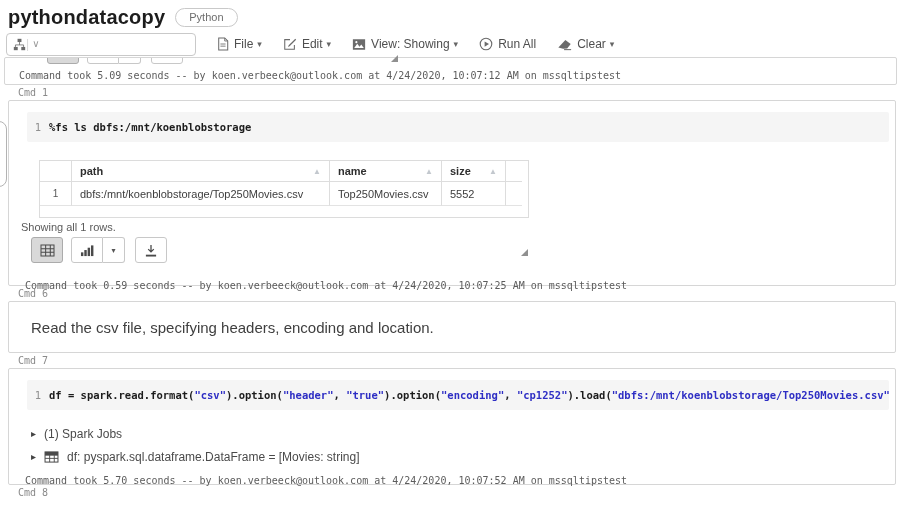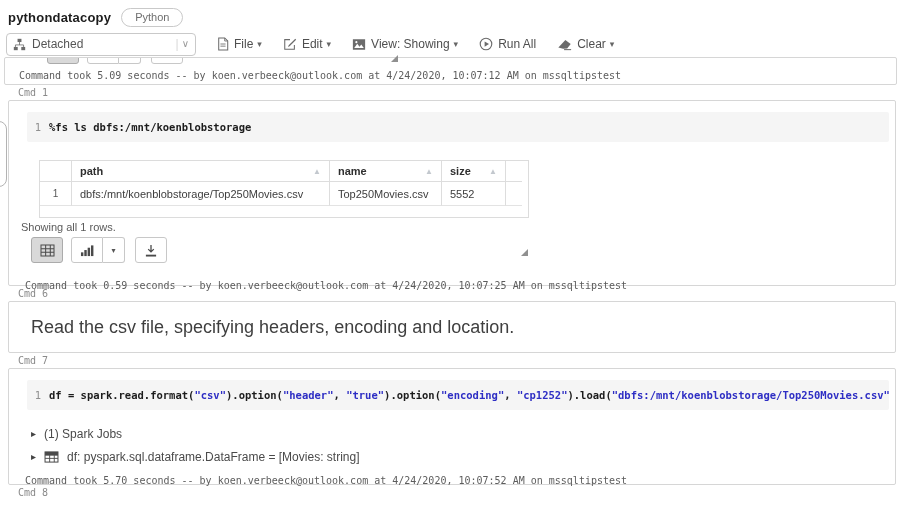--- a/index.html
+++ b/index.html
@@ -6,21 +6,21 @@
   html,body { background:#fff; }
   .page {
     position: relative;
     width: 900px; height: 507px;
     overflow: hidden;
     background: #fff;
     font-family: "Liberation Sans", "DejaVu Sans", sans-serif;
   }
   
   .nb-header { height: 30px; padding: 5px 0 0 8px; display: flex; align-items: center; }
-  .nb-title { font-size: 13px; font-weight: bold; color: #1d1d1d; letter-spacing: .2px; }
+  .nb-title { font-size: 20px; font-weight: bold; color: #1d1d1d; letter-spacing: .2px; }
   .lang-badge {
     margin-left: 10px; padding: 2px 13px 3px;
     border: 1px solid #c9c9c9; border-radius: 11px;
     font-size: 11px; color: #6e6e6e; background: #fff;
   }
   
   .toolbar { height: 27px; padding: 1px 0 0 6px; display: flex; align-items: center; }
   .cluster-select {
     width: 190px; height: 23px; border: 1px solid #c9c9c9; border-radius: 4px;
     display: flex; align-items: center; padding: 0 6px; background:#fff;
@@ -76,21 +76,21 @@
   }
   .obtn.active { background: #d9d9d9; border-color: #ababab; }
   .btn-group { display: flex; margin-left: 8px; }
   .btn-group .obtn { border-radius: 3px 0 0 3px; }
   .btn-group .obtn.caret-part { width: 22px; border-left: none; border-radius: 0 3px 3px 0; font-size: 8px; color: #555; }
   .btn-solo { margin-left: 10px; }
   .cell-cmd5 { height: 186px; }
   .cell-cmd5 .status-line { margin-top: 17px; }
   
   .cell-cmd6 { height: 52px; display: flex; align-items: center; padding-left: 22px; }
-  .md-text { font-size: 18px; color: #3f3f3f; }
+  .md-text { font-size: 15px; color: #3f3f3f; }
   .cmd7-label { }
   .cell-cmd7 { height: 117px; }
   .out-line { display: flex; align-items: center; margin: 0 0 0 22px; font-size: 12px; color: #4a4a4a; height: 15px; }
   .out-line .caret { font-size: 10px; color: #444; margin-right: 8px; }
   .out-line.spark { margin-top: 16px; }
   .out-line.df { margin-top: 8px; }
   .out-line .mini-table { margin-right: 8px; display: flex; }
   .cell-cmd7 .status-line { margin-top: 11px; }
   
   .resize-handle { position: absolute; width: 0; height: 0; border-left: 7px solid transparent; border-bottom: 7px solid #909090; }
@@ -115,21 +115,20 @@
   <div class="toolbar">
     <div class="cluster-select">
       <span>
         <svg width="13" height="13" viewBox="0 0 16 16">
             <path fill="none" stroke="#6b6b6b" stroke-width="1" d="M3 11V8.5h10V11 M8 5v3.5"></path>
             <rect x="5.6" y="1" width="4.8" height="4" fill="#6b6b6b"></rect>
             <rect x="1" y="11" width="4.8" height="4" fill="#6b6b6b"></rect>
             <rect x="10.2" y="11" width="4.8" height="4" fill="#6b6b6b"></rect>
           </svg>
       </span>
-      <span class="lbl">Detached</span>
       <span class="sep">|</span>
       <span class="chev">∨</span>
     </div>
 
     <div class="tb-item">
       <span>
         <svg width="12" height="14" viewBox="0 0 14 16">
             <path fill="none" stroke="#6b6b6b" stroke-width="1.2" d="M2 1h7l3.5 3.5V15H2z"></path>
             <path fill="none" stroke="#6b6b6b" stroke-width="1" d="M9 1v3.5h3.5"></path>
             <path stroke="#6b6b6b" d="M4 8h6M4 10.5h6"></path>

